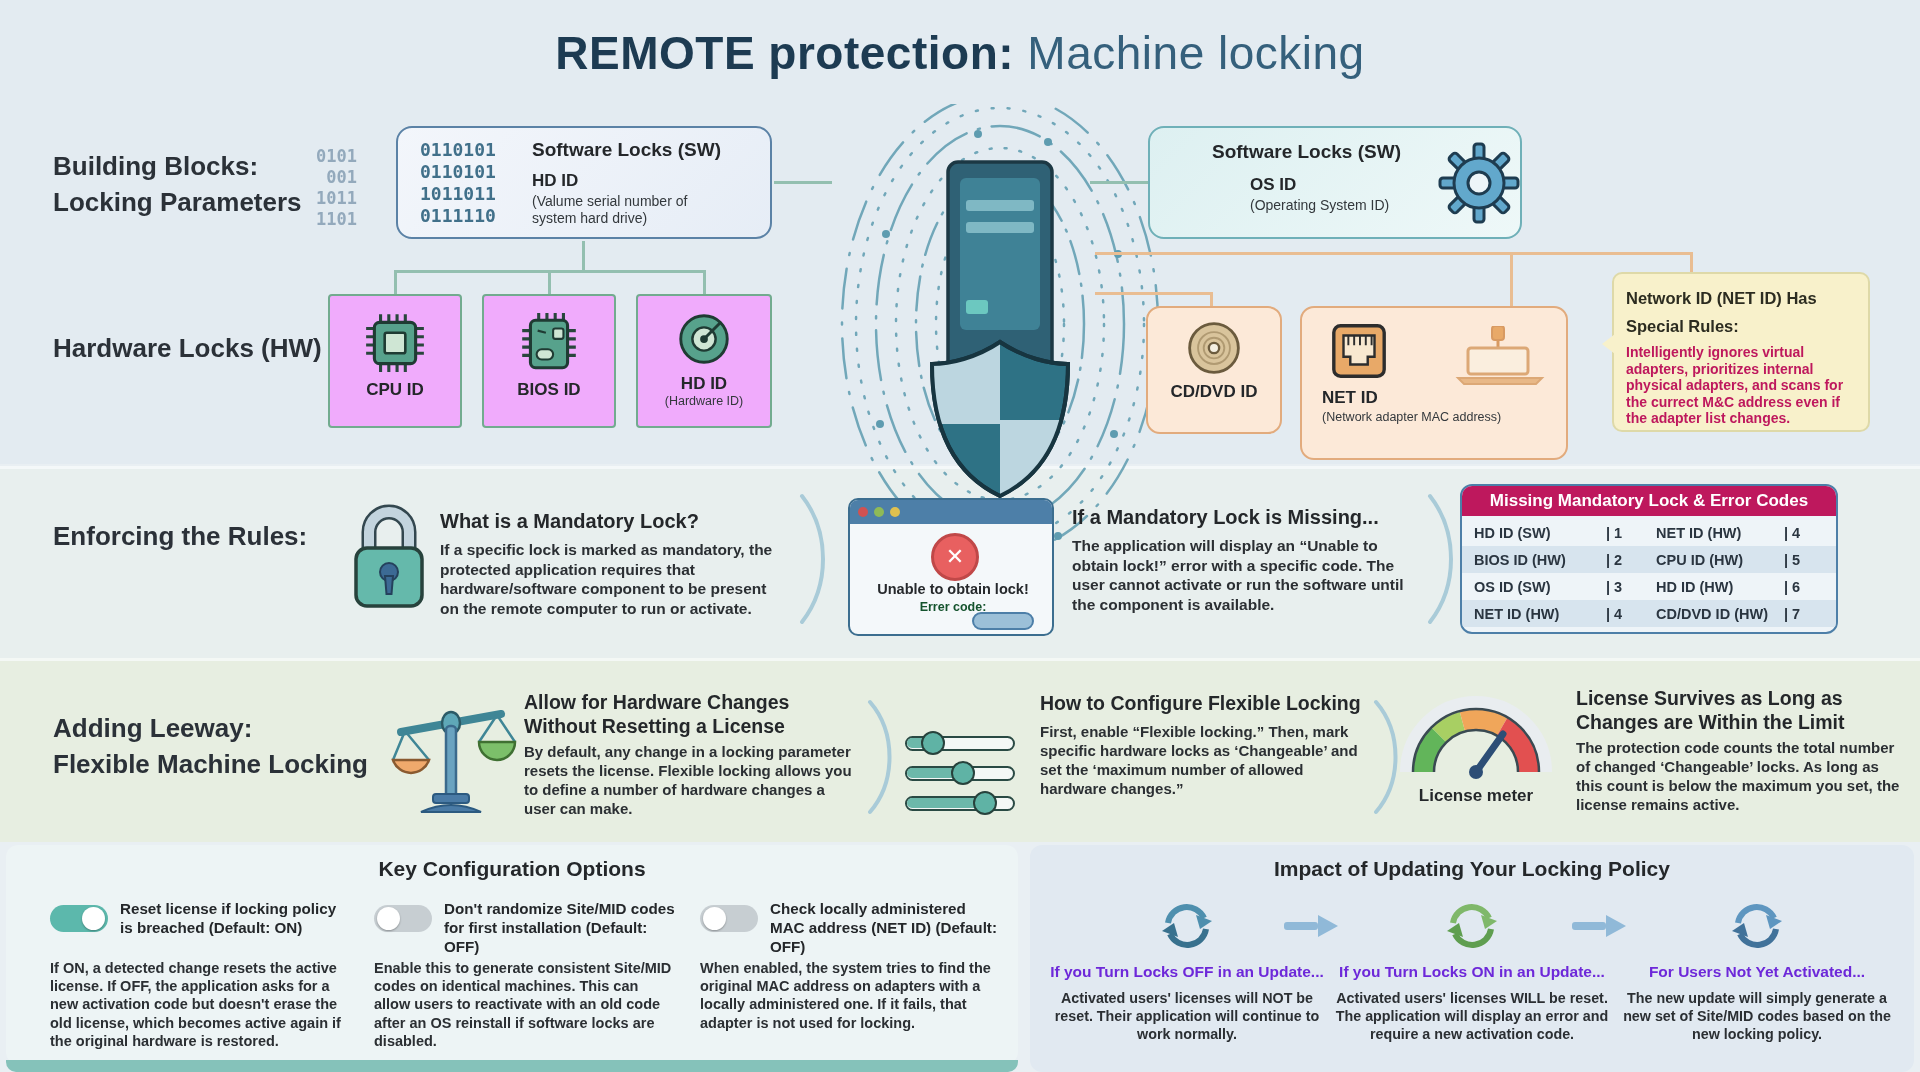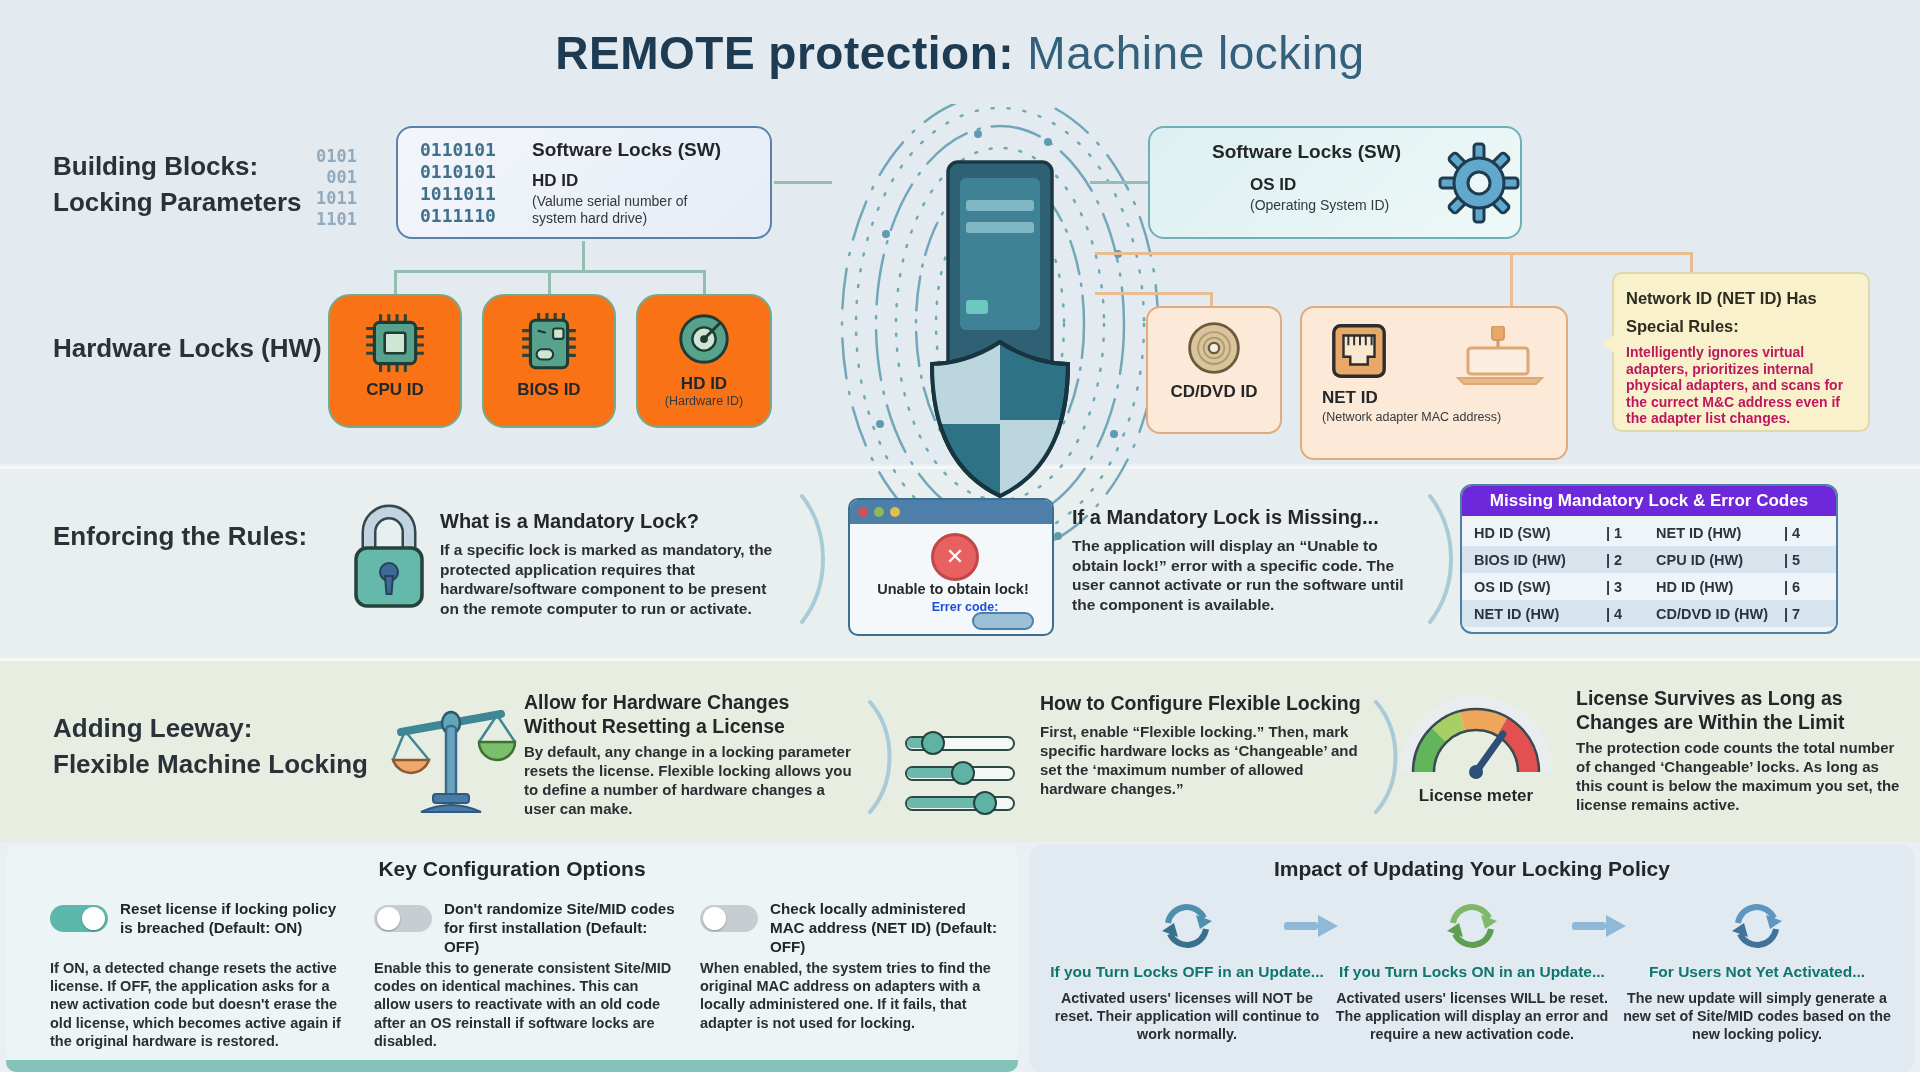--- a/index.html
+++ b/index.html
@@ -12,51 +12,51 @@
   #band3{top:658px;height:181px;background:#e7eee1;border-top:3px solid #f4f8f5;}
   .pagetitle{position:absolute;top:26px;left:0;width:1920px;text-align:center;font-size:46px;letter-spacing:.5px;}
   .pagetitle .lead{font-weight:800;color:#1d3b52;}
   .pagetitle .tail{font-weight:500;color:#35607c;}
   .rowlabel{font-size:26px;font-weight:700;color:#2b3138;line-height:36px;}
   .h1{font-weight:700;color:#24272a;}
   .body{color:#2b2f33;}
   .box{position:absolute;border-radius:16px;box-sizing:border-box;}
   .swbox1{background:linear-gradient(135deg,#f3f6fb,#e6edf6);border:2.5px solid #5b82a6;}
   .swbox2{background:linear-gradient(135deg,#ddf0f1,#eef8f8);border:2.5px solid #6fb0b8;}
-  .hwbox{background:#f97316;border:2.5px solid #72ab8f;border-radius:22px;text-align:center;}
+  .hwbox{background:#f0abfc;border:2.5px solid #72ab8f;border-radius:4px;text-align:center;}
   .pbox{background:#fce9d8;border:2.5px solid #e2ab7d;border-radius:14px;text-align:center;}
   .boxlabel{font-weight:700;font-size:17px;color:#24272a;}
   .boxnote{font-size:12.5px;color:#33383c;}
   .line{position:absolute;}
   .tl{background:#93bfb0;}
   .ol{background:#e9bd92;}
   .binarydecor{font-family:"DejaVu Sans Mono",monospace;font-size:17px;line-height:21px;color:#93a9bc;text-align:right;font-weight:700;}
   .binarycol{font-family:"DejaVu Sans Mono",monospace;font-size:18px;line-height:22px;color:#41708a;font-weight:700;}
   .callout{position:absolute;background:#f8f1cb;border:2px solid #ded9a8;border-radius:10px;padding:10px 12px;box-sizing:border-box;}
   .callout:before{content:"";position:absolute;left:-12px;top:60px;width:0;height:0;
     border-top:10px solid transparent;border-bottom:10px solid transparent;border-right:13px solid #f8f1cb;}
   .dialog{position:absolute;background:#f4f8fa;border:2.5px solid #3c6e8f;border-radius:10px;overflow:hidden;box-sizing:border-box;}
   .dialog .bar{height:24px;background:#4d7fa8;display:flex;align-items:center;padding-left:8px;gap:6px;}
   .dot{width:10px;height:10px;border-radius:50%;}
   .xcircle{position:absolute;width:42px;height:42px;border-radius:50%;background:#e86060;border:3px solid #c04848;
            color:#fff;font-weight:800;font-size:22px;text-align:center;line-height:42px;}
   .tbl{position:absolute;background:#eef4f8;border:2.5px solid #4d7fa8;border-radius:12px;overflow:hidden;box-sizing:border-box;}
-  .tbl .hd{background:#6d28d9;color:#fff;font-weight:700;font-size:17px;text-align:center;padding:5px 0;}
+  .tbl .hd{background:#be185d;color:#fff;font-weight:700;font-size:17px;text-align:center;padding:5px 0;}
   .trow{display:flex;padding:0 12px;height:27px;align-items:center;}
   .trow.alt{background:#d7e4ee;}
   .tcell-name{font-weight:700;font-size:14.5px;color:#2a3540;}
   .tcell-code{font-weight:700;font-size:14.5px;color:#2a3540;}
   .toggle{position:absolute;width:58px;height:27px;border-radius:14px;}
   .toggle .knob{position:absolute;top:2px;width:23px;height:23px;border-radius:50%;background:#fff;box-shadow:0 1px 2px rgba(0,0,0,.3);}
   .toggle.on{background:#5cb8ac;}
   .toggle.on .knob{right:3px;}
   .toggle.off{background:#c7ced2;}
   .toggle.off .knob{left:3px;}
   .card{position:absolute;border-radius:12px;}
-  .impact-head{font-weight:700;font-size:15.5px;text-align:center;color:#0f766e;}
+  .impact-head{font-weight:700;font-size:15.5px;text-align:center;color:#6d28d9;}
   .impact-body{font-size:14.3px;line-height:18px;text-align:center;color:#2b2f33;}
   .slider-track{position:absolute;height:15px;border:2.5px solid #2a4a44;border-radius:9px;background:#f4f8f6;box-sizing:border-box;}
   .slider-fill{position:absolute;top:0;left:0;height:10px;background:#6cb8aa;border-radius:6px;}
   .slider-knob{position:absolute;width:24px;height:24px;border-radius:50%;background:#5fb3a5;border:2.5px solid #27423c;box-sizing:border-box;}
 </style>
 </head>
 <body>
 
 <div id="stage">
 
@@ -266,21 +266,21 @@
   </svg>
 
   <div class="dialog" style="left:848px;top:498px;width:206px;height:138px;">
     <div class="bar">
       <div class="dot" style="background:#d05252;"></div>
       <div class="dot" style="background:#8fba57;"></div>
       <div class="dot" style="background:#dfc04f;"></div>
     </div>
     <div class="xcircle" style="left:81px;top:33px;">✕</div>
     <div class="abs" style="left:0;top:81px;width:206px;text-align:center;font-weight:700;font-size:14.5px;">Unable to obtain lock!</div>
-    <div class="abs" style="left:12px;top:100px;width:206px;text-align:center;font-size:12.5px;color:#1d4ed8;font-weight:600;">Errer code:</div>
+    <div class="abs" style="left:0;top:100px;width:206px;text-align:center;font-size:12.5px;color:#14532d;font-weight:600;">Errer code:</div>
     <div class="abs" style="left:122px;top:112px;width:62px;height:18px;background:#9cc0d8;border:2px solid #4d7fa8;border-radius:10px;box-sizing:border-box;"></div>
   </div>
 
   <div class="abs h1" style="left:1072px;top:506px;font-size:20px;">If a Mandatory Lock is Missing...</div>
   <div class="abs body" style="left:1072px;top:536px;width:356px;font-size:15.5px;line-height:19.5px;font-weight:600;">The application will display an “Unable to obtain lock!” error with a specific code. The user cannot activate or run the software until the component is available.</div>
 
   <svg class="abs" style="left:1426px;top:492px;" width="36" height="134" viewBox="0 0 36 134">
     <path d="M4 4 C 32 40, 32 94, 4 130" stroke="#a9cbd8" stroke-width="4" fill="none" stroke-linecap="round"></path>
   </svg>
 

